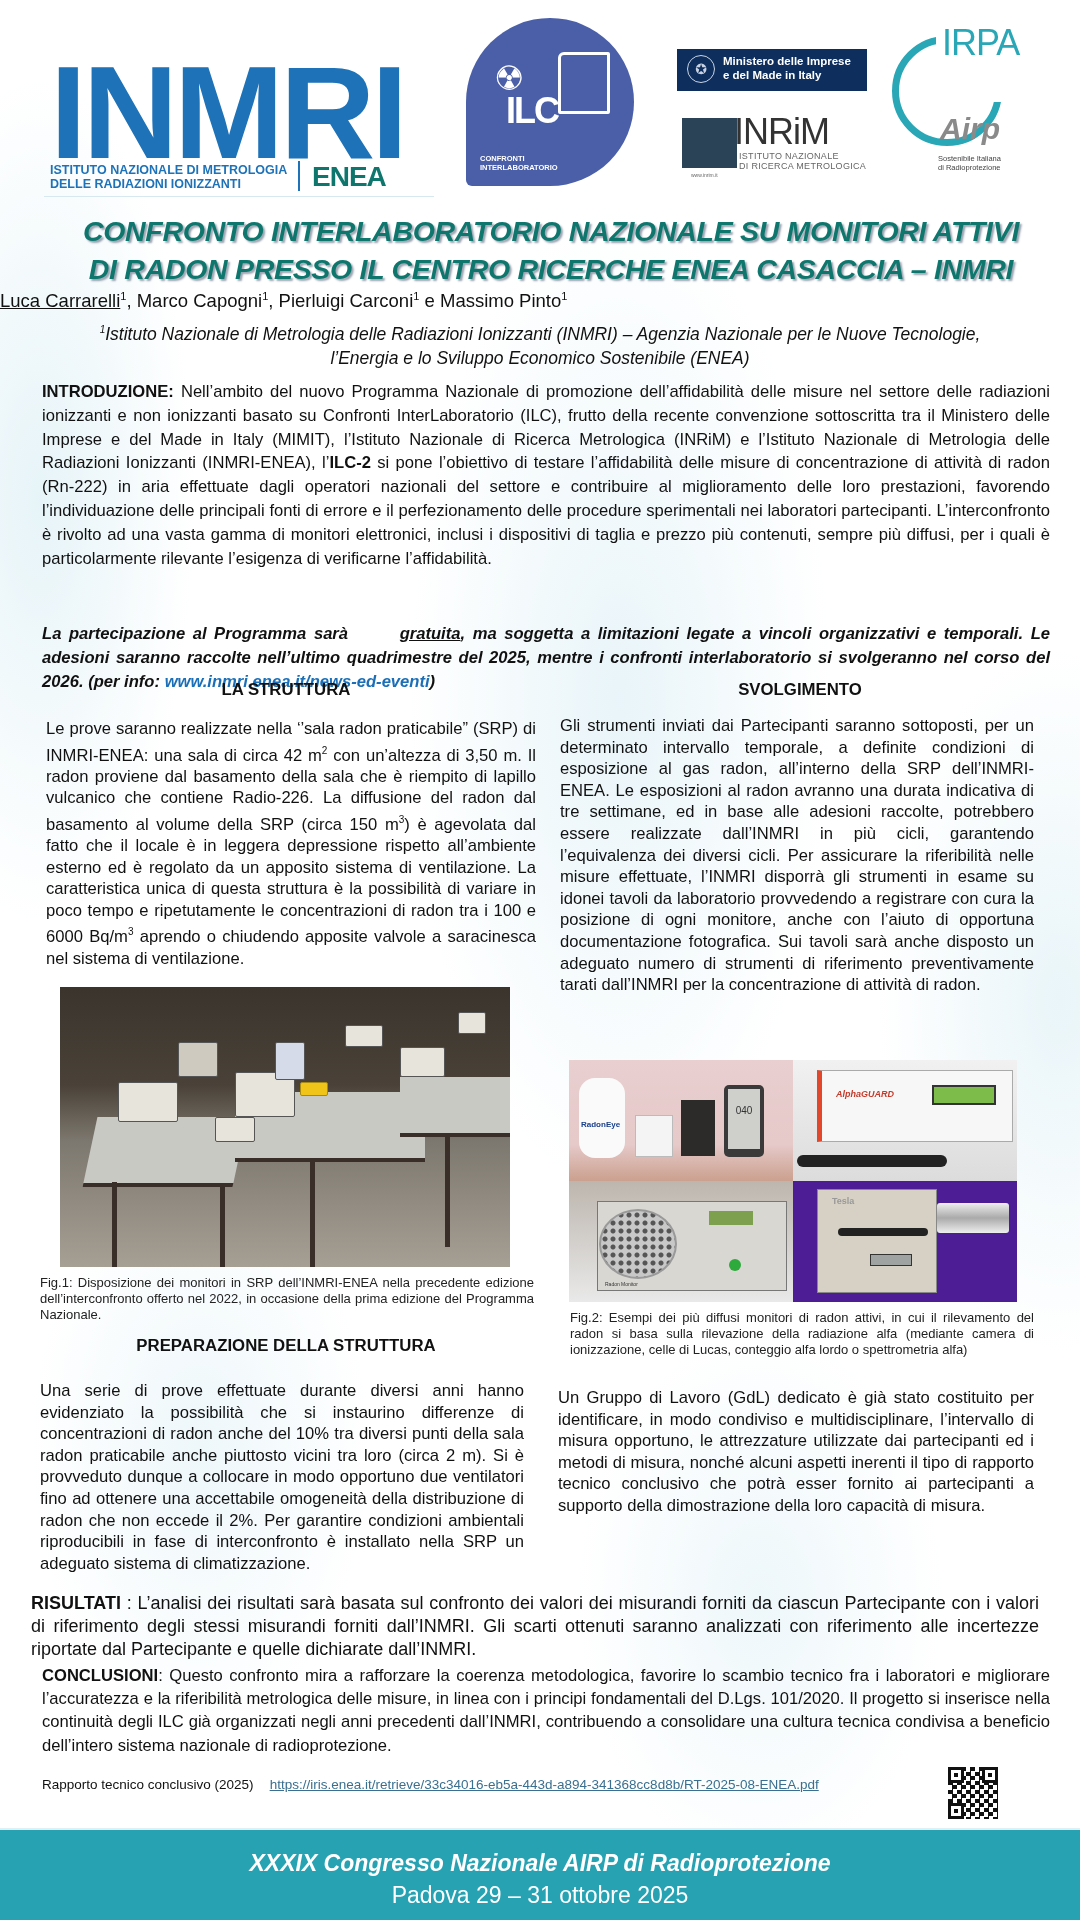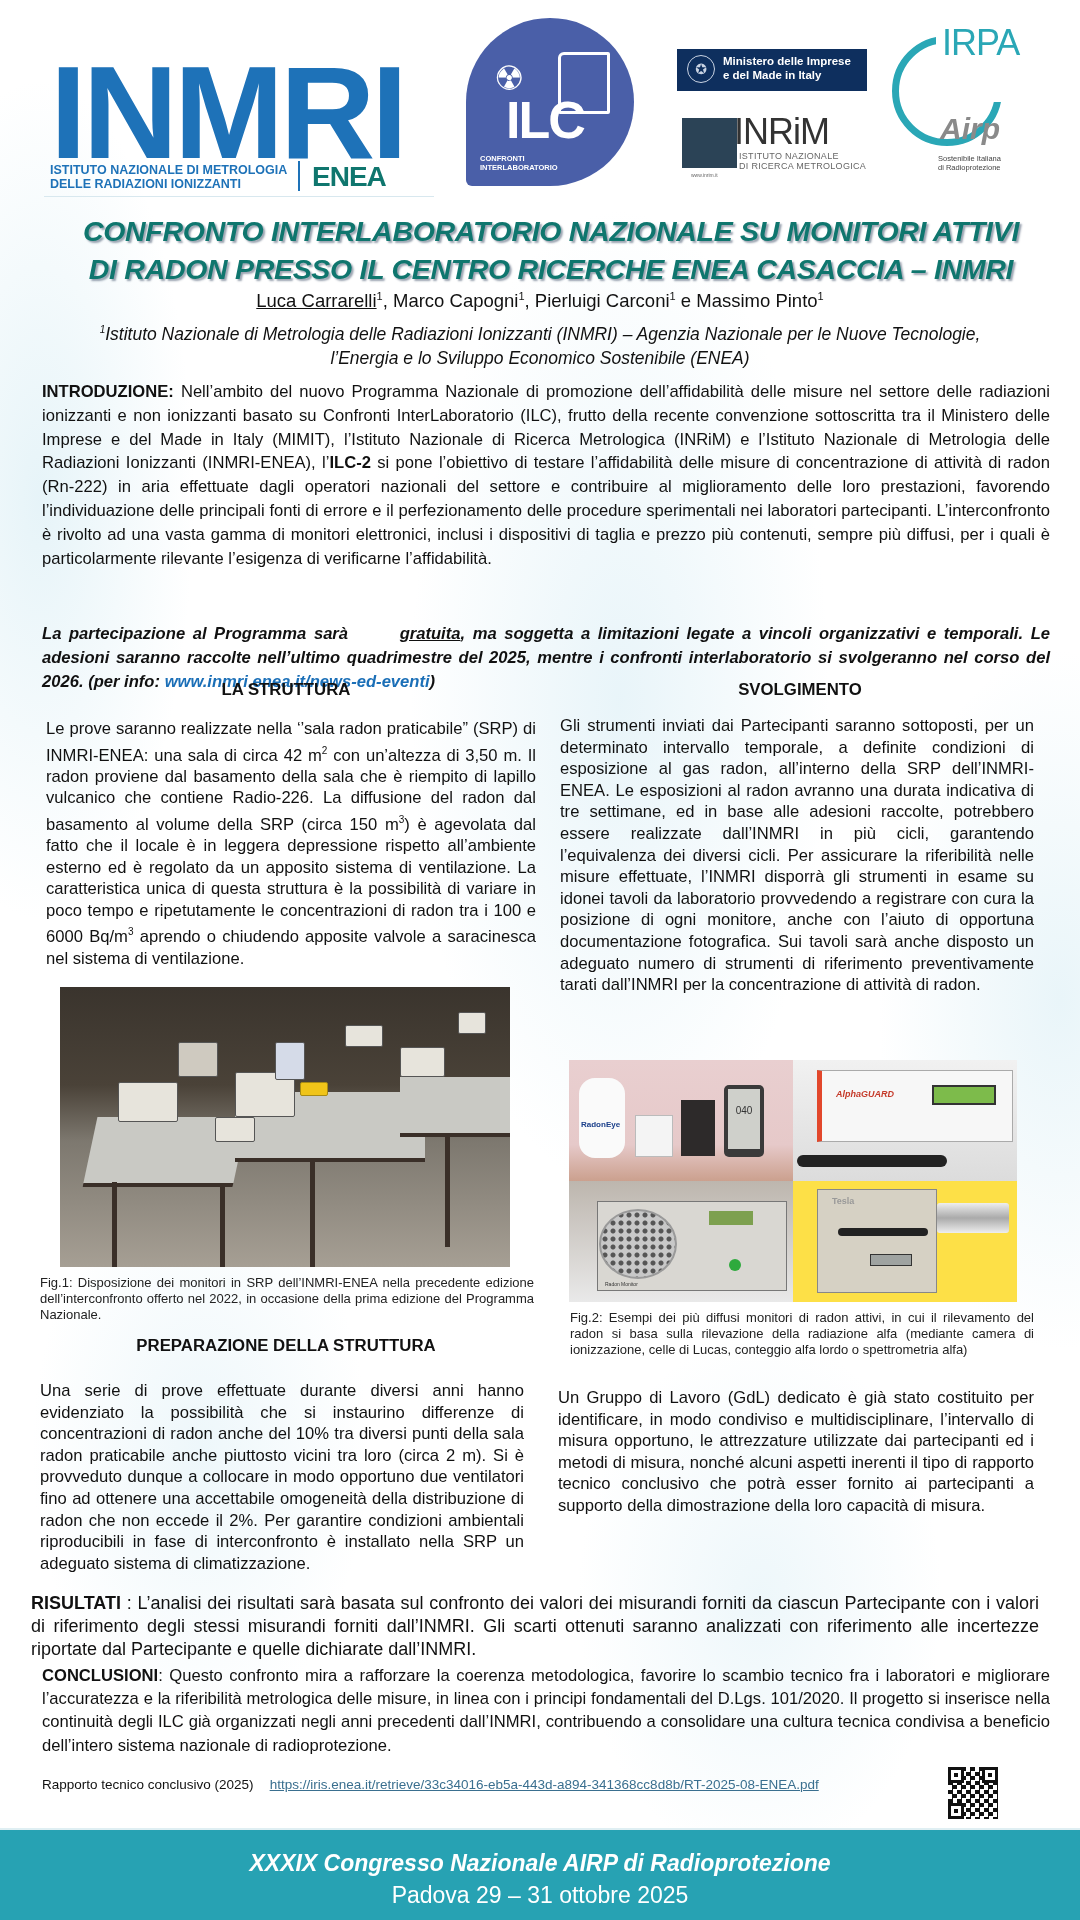--- a/index.html
+++ b/index.html
@@ -17,21 +17,21 @@
 
   
   .logo-inmri { position: absolute; left: 28px; top: 28px; width: 390px; height: 170px; margin-top: 15px; }
   .inmri-letters { position: absolute; left: 22px; top: 4px; font-family: "Liberation Sans", sans-serif; font-weight: 900; font-size: 132px; letter-spacing: -4px; color: #1e72b8; line-height: 1; }
   .inmri-sub { position: absolute; left: 22px; top: 120px; font-size: 12.5px; font-weight: 700; color: #1e72b8; line-height: 1.15; }
   .inmri-sep { position: absolute; left: 270px; top: 118px; width: 2px; height: 30px; background: #1e72b8; }
   .enea-logo { position: absolute; left: 284px; top: 118px; font-weight: 900; font-size: 28px; color: #0f766e; letter-spacing: -1px; }
   .header-rule { position: absolute; left: 44px; top: 196px; width: 390px; height: 1px; background: #d8e8ef; }
 
   .logo-ilc { position: absolute; left: 466px; top: 18px; width: 168px; height: 168px; border-radius: 50% 50% 50% 6px; background: #4a5fa8; }
-  .ilc-text { position: absolute; left: 40px; top: 72px; font-weight: 900; font-size: 52px; color: #ffffff; letter-spacing: -2px; }
+  .ilc-text { position: absolute; left: 40px; top: 72px; font-weight: 900; font-size: 36px; color: #ffffff; letter-spacing: -2px; }
   .ilc-sub { position: absolute; left: 14px; top: 136px; font-size: 7.5px; font-weight: 700; color: #ffffff; line-height: 1.2; }
   .ilc-radi { position: absolute; left: 28px; top: 40px; font-size: 34px; color: #fff; }
   .ilc-grid { position: absolute; left: 92px; top: 34px; width: 52px; height: 62px; border: 3px solid #fff; border-radius: 6px 2px 2px 2px; }
 
   .logo-mimit { position: absolute; left: 677px; top: 49px; width: 190px; height: 42px; background: #0e2f5e; color: #fff; }
   .mimit-emblem { position: absolute; left: 10px; top: 6px; width: 28px; height: 28px; border: 1.5px solid #c9d3e3; border-radius: 50%; font-size: 14px; text-align: center; line-height: 26px; color: #c9d3e3; }
   .mimit-text { position: absolute; left: 46px; top: 5px; font-size: 11.5px; font-weight: 700; line-height: 1.25; }
 
   .logo-inrim { position: absolute; left: 677px; top: 114px; width: 190px; height: 70px; background: #fff; }
   .inrim-square { position: absolute; left: 5px; top: 4px; width: 55px; height: 50px; background: #2b4356; }
@@ -40,21 +40,21 @@
   .inrim-url { position: absolute; left: 14px; top: 58px; font-size: 5px; color: #666; }
 
   .logo-airp { position: absolute; left: 880px; top: 22px; width: 160px; height: 160px; }
   .airp-ring { position: absolute; left: 12px; top: 14px; width: 110px; height: 110px; border: 7px solid #2aa7b6; border-radius: 50%; clip-path: polygon(0 0, 40% 0, 40% 60%, 100% 60%, 100% 100%, 0 100%); }
   .airp-irpa { position: absolute; left: 62px; top: 0px; font-size: 36px; color: #2aa7b6; font-weight: 400; letter-spacing: -1px; }
   .airp-airp { position: absolute; left: 60px; top: 90px; font-size: 30px; font-weight: 900; font-style: italic; color: #8a8a8a; }
   .airp-sub { position: absolute; left: 58px; top: 132px; font-size: 7.5px; color: #444; line-height: 1.2; }
 
   
   .title { position: absolute; left: 11px; top: 212px; width: 1080px; text-align: center; font-weight: 900; font-style: italic; font-size: 28.5px; line-height: 38px; color: #0f766e; text-shadow: 2px 2px 2px rgba(30,50,80,0.45); letter-spacing: -0.3px; }
-  .authors { position: absolute; left: 0; top: 290px; width: 1080px; text-align: center; font-size: 18.5px; color: #111; }
+  .authors { position: absolute; left: 0; top: 290px; width: 1080px; text-align: left; font-size: 18.5px; color: #111; }
   .authors sup { font-size: 11px; }
   .authors .first { text-decoration: underline; }
   .affil { position: absolute; left: 60px; top: 318px; width: 960px; text-align: center; font-size: 17.5px; font-style: italic; line-height: 24px; color: #111; }
   .affil sup { font-size: 10px; }
 
   
   .para { position: absolute; font-size: 16.6px; line-height: 23.8px; text-align: justify; color: #111; }
   .intro { left: 42px; top: 380px; width: 1008px; font-family: "Liberation Sans", sans-serif; }
   .notice { left: 42px; top: 622px; width: 1008px; font-weight: 700; font-style: italic; }
   .notice .link { color: #1b6fb7; }
@@ -79,21 +79,21 @@
   .fig1 .dev { position: absolute; background: #e7e4dc; border: 1px solid #555; border-radius: 2px; }
   .cap { position: absolute; font-size: 13px; line-height: 16px; text-align: justify; color: #222; }
   .cap1 { left: 40px; top: 1275px; width: 494px; }
   .cap2 { left: 570px; top: 1310px; width: 464px; }
 
   .fig2 { left: 569px; top: 1060px; width: 448px; height: 242px; }
   .fig2 .q { position: absolute; width: 224px; height: 121px; overflow: hidden; }
   .q1 { left: 0; top: 0; background: linear-gradient(180deg,#e9cfd0 0%,#e6c9c9 70%,#cba08e 100%); }
   .q2 { left: 224px; top: 0; background: linear-gradient(180deg,#f1f1f1,#dcdcdc); }
   .q3 { left: 0; top: 121px; background: linear-gradient(180deg,#bdb6ae,#e9e9e9); }
-  .q4 { left: 224px; top: 121px; background: #fde047; text-align: right; }
+  .q4 { left: 224px; top: 121px; background: #4c1d95; text-align: right; }
 
   .res { left: 31px; top: 1592px; width: 1008px; font-size: 18px; line-height: 23.2px; }
   .concl { left: 42px; top: 1664px; width: 1008px; font-size: 16.6px; line-height: 23.2px; }
 
   .refs { position: absolute; left: 42px; top: 1774px; width: 880px; font-size: 13.5px; line-height: 22px; color: #111; }
   .refs .ref-link { color: #3a6f8f; text-decoration: underline; margin-left: 16px; }
   .qr { position: absolute; left: 946px; top: 1765px; width: 54px; height: 56px; background:
       repeating-conic-gradient(#111 0 25%, #fff 0 50%) 0 0/9px 9px; border: 2px solid #fff; }
   .qr .fp { position: absolute; width: 16px; height: 16px; border: 3px solid #111; background: #fff; }
   .qr .fp::after { content: ""; position: absolute; left: 3px; top: 3px; width: 4px; height: 4px; background: #111; }

